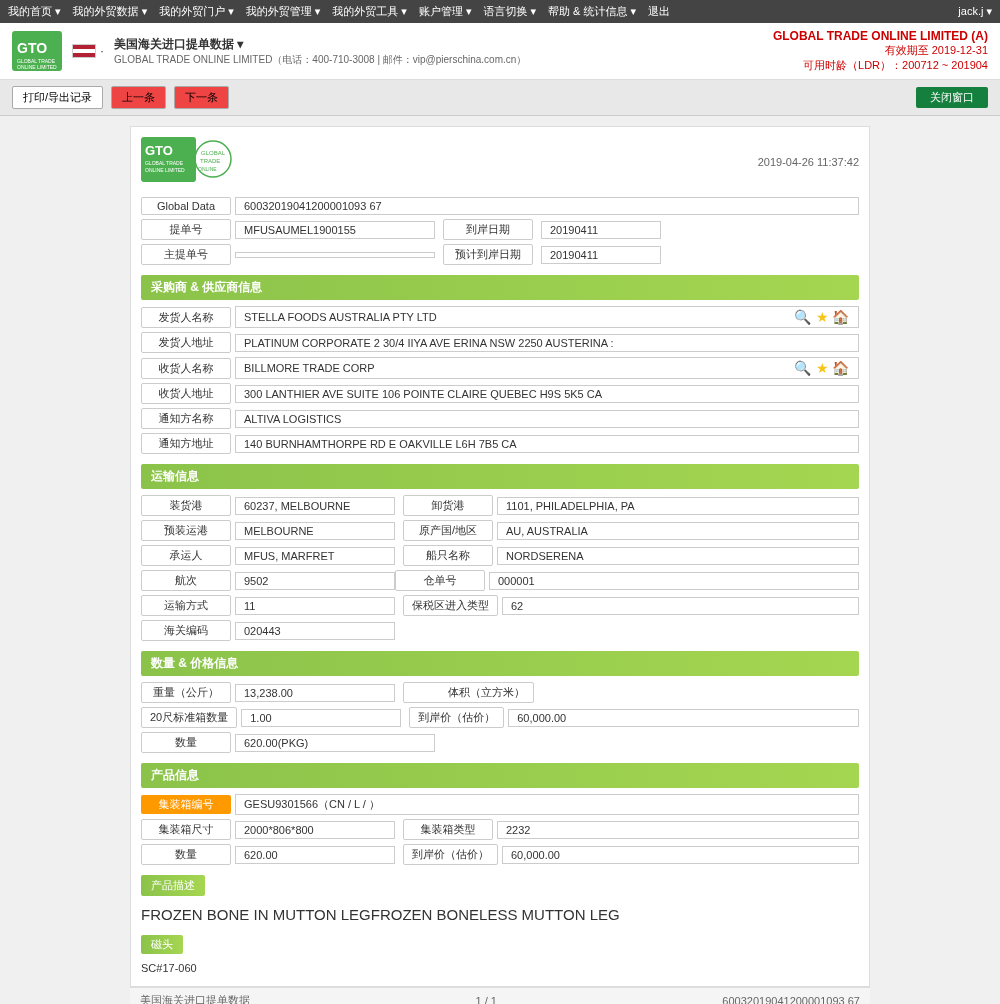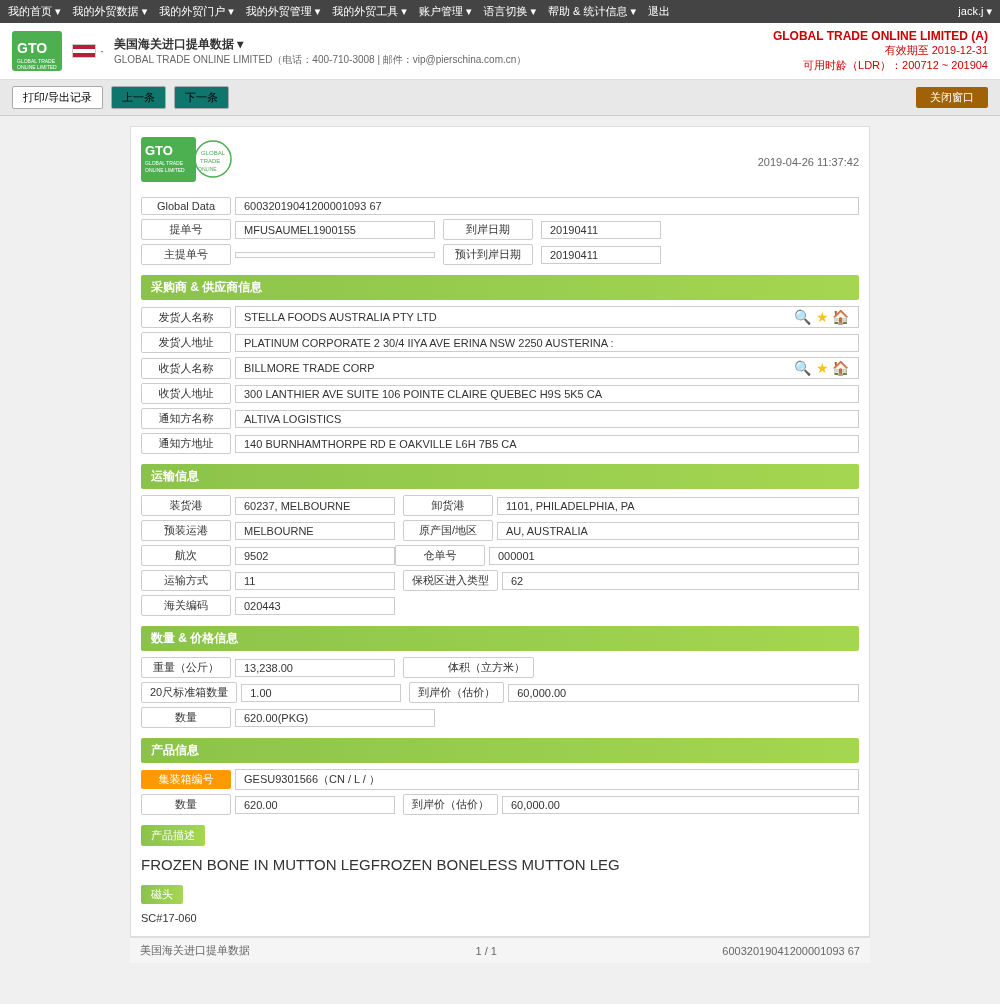--- a/index.html
+++ b/index.html
@@ -15,22 +15,22 @@
     .header { background: #fff; border-bottom: 1px solid #ddd; padding: 6px 12px; display: flex; align-items: center; justify-content: space-between; }
     .header-left { display: flex; align-items: center; gap: 10px; }
     .flag-box { display: flex; align-items: center; gap: 4px; }
     .flag { width: 24px; height: 14px; background: linear-gradient(to bottom, #b22234 33%, #fff 33%, #fff 66%, #b22234 66%); border: 1px solid #ccc; }
     .header-right { text-align: right; font-size: 11px; color: #c00; }
     .header-right .company { color: #c00; font-weight: bold; font-size: 12px; }
 
     
     .toolbar { background: #e8e8e8; padding: 6px 12px; display: flex; align-items: center; gap: 8px; border-bottom: 1px solid #ccc; }
     .btn-print { background: #fff; border: 1px solid #aaa; padding: 3px 10px; cursor: pointer; font-size: 11px; border-radius: 2px; }
-    .btn-nav { background: #0f766e; border: 1px solid #aaa; padding: 3px 10px; cursor: pointer; font-size: 11px; border-radius: 2px; }
-    .btn-close { background: #a16207; color: #fff; border: none; padding: 3px 14px; cursor: pointer; font-size: 11px; border-radius: 2px; margin-left: auto; }
+    .btn-nav { background: #ef4444; border: 1px solid #aaa; padding: 3px 10px; cursor: pointer; font-size: 11px; border-radius: 2px; }
+    .btn-close { background: #15803d; color: #fff; border: none; padding: 3px 14px; cursor: pointer; font-size: 11px; border-radius: 2px; margin-left: auto; }
 
     
     .main-content { padding: 10px; background: #f0f0f0; }
     .record-card { background: #fff; border: 1px solid #ddd; padding: 10px; max-width: 740px; margin: 0 auto; }
 
     
     .record-header { display: flex; align-items: center; justify-content: space-between; margin-bottom: 10px; }
     .record-logo { display: flex; flex-direction: column; align-items: center; }
 
     
@@ -202,20 +202,26 @@
       <div class="field-value">1101, PHILADELPHIA, PA</div>
     </div>
 
     <div class="field-row">
       <div class="field-label">预装运港</div>
       <div class="field-value" style="max-width:160px;">MELBOURNE</div>
       <div class="field-label" style="margin-left:8px;">原产国/地区</div>
       <div class="field-value">AU, AUSTRALIA</div>
     </div>
 
+    <div class="field-row">
+      <div class="field-label">承运人</div>
+      <div class="field-value" style="max-width:160px;">MFUS, MARFRET</div>
+      <div class="field-label" style="margin-left:8px;">船只名称</div>
+      <div class="field-value">NORDSERENA</div>
+    </div>
 
     <div class="field-row">
       <div class="field-label">航次</div>
       <div class="field-value" style="max-width:160px;">9502</div>
       <div class="field-label" style="">仓单号</div>
       <div class="field-value">000001</div>
     </div>
 
     <div class="field-row">
       <div class="field-label">运输方式</div>
@@ -249,20 +255,26 @@
       <div class="field-value" style="max-width:200px;">620.00(PKG)</div>
     </div>
 
     <div class="section-header">产品信息</div>
 
     <div class="field-row">
       <div class="field-label container-box" style="background:#f90;color:#fff;border-color:#f90;">集装箱编号</div>
       <div class="field-value">GESU9301566（CN / L / ）</div>
     </div>
 
+    <div class="field-row">
+      <div class="field-label">集装箱尺寸</div>
+      <div class="field-value" style="max-width:160px;">2000*806*800</div>
+      <div class="field-label" style="margin-left:8px;">集装箱类型</div>
+      <div class="field-value">2232</div>
+    </div>
 
     <div class="field-row">
       <div class="field-label">数量</div>
       <div class="field-value" style="max-width:160px;">620.00</div>
       <div class="field-label" style="margin-left:8px;">到岸价（估价）</div>
       <div class="field-value">60,000.00</div>
     </div>
 
     <div style="margin:6px 0 2px 0;">
       <span class="product-desc-label">产品描述</span>

